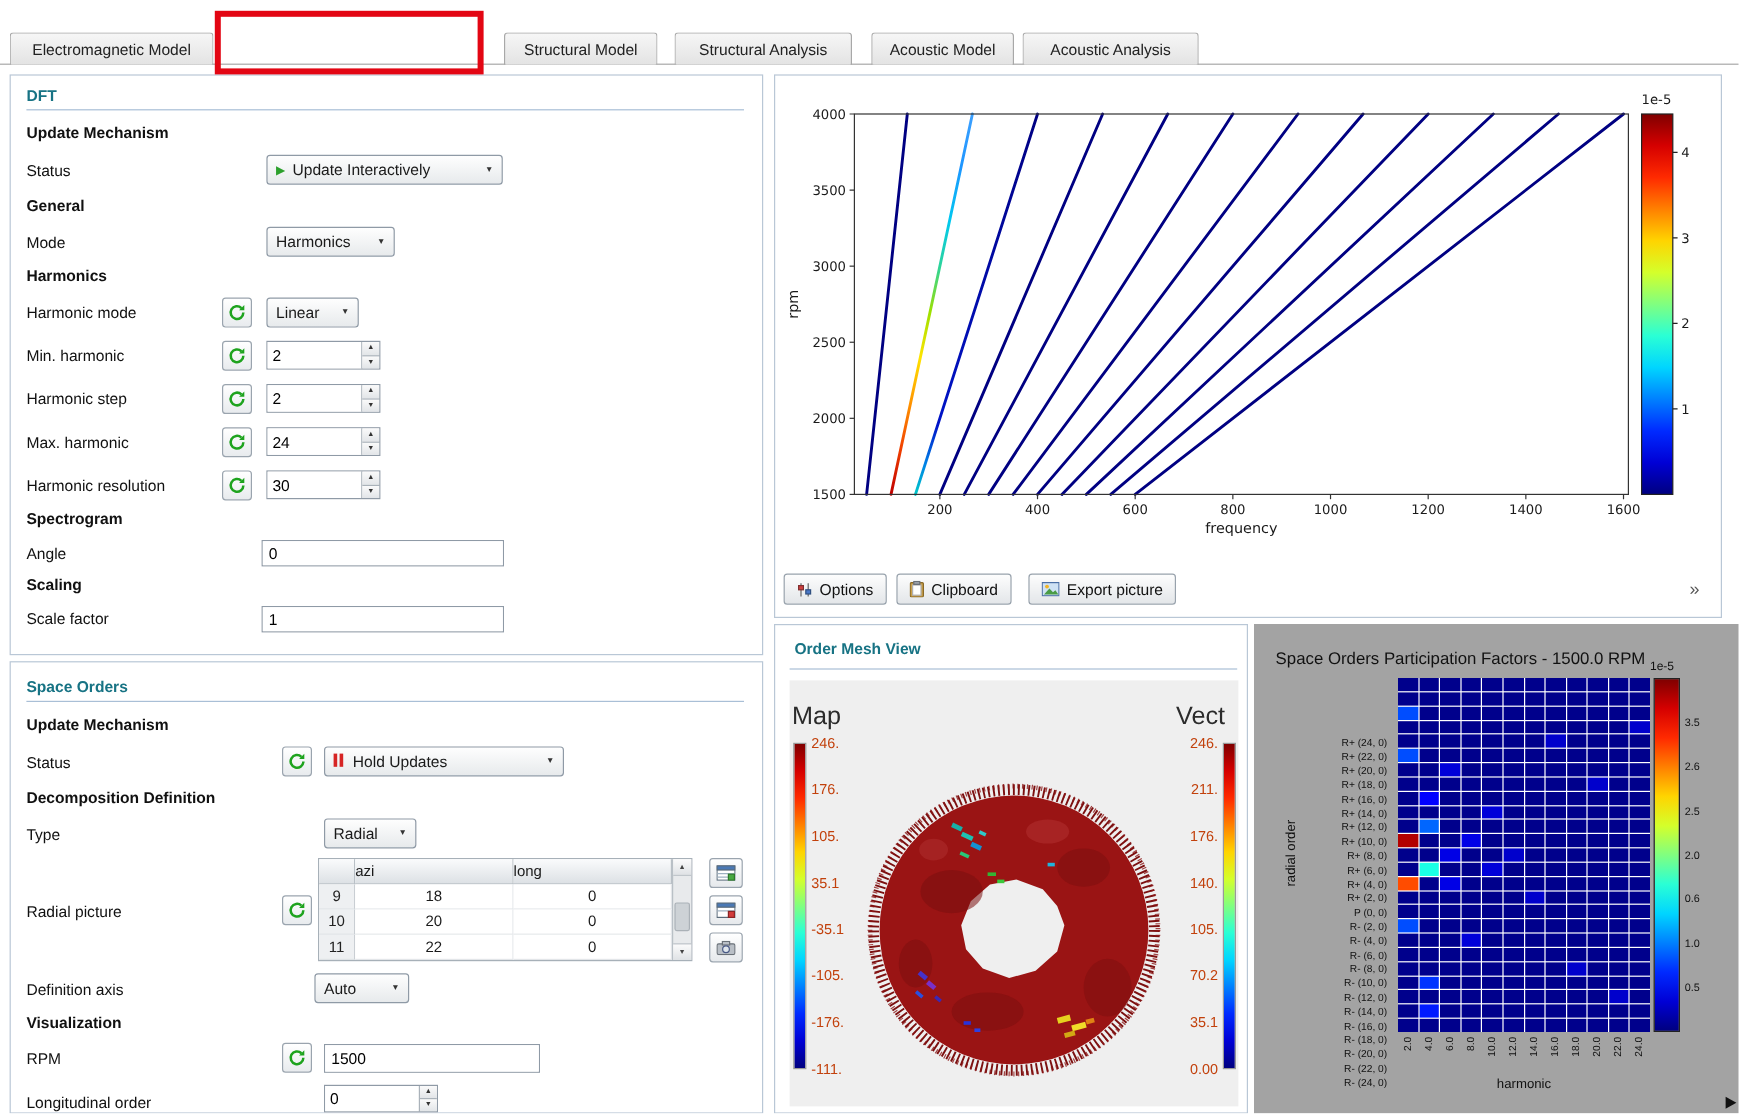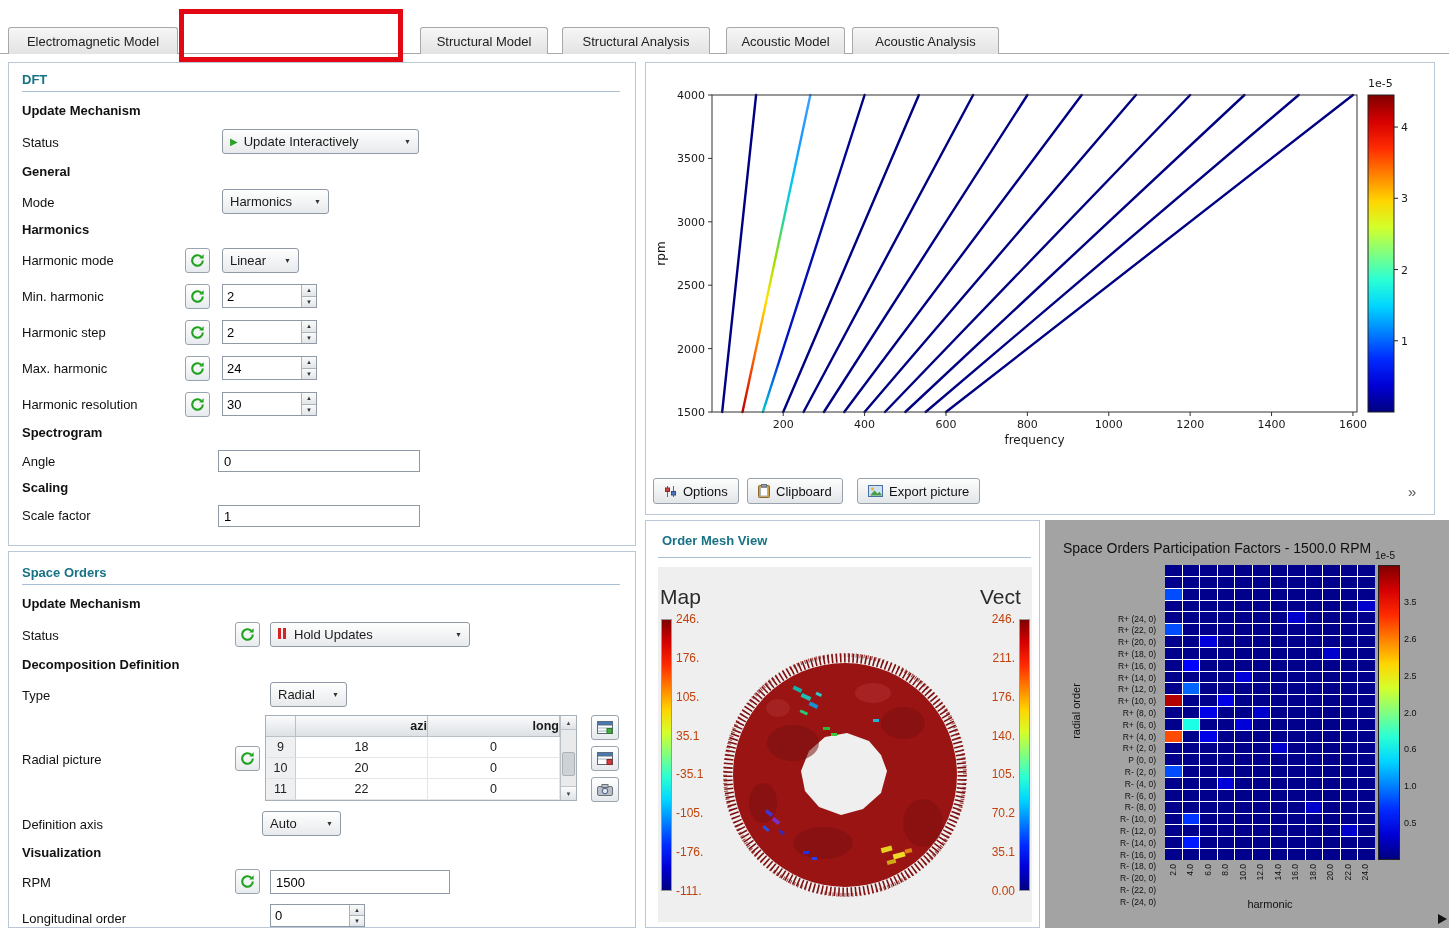--- a/index.html
+++ b/index.html
@@ -36,21 +36,21 @@
   .spin-arrows .sa{flex:1;display:flex;align-items:center;justify-content:center;font-size:6px;color:#333;
                    background:linear-gradient(#fafafa,#e2e5e8);}
   .spin-arrows .sa + .sa{border-top:1px solid #aab2ba;}
   .text-input{position:absolute;height:22px;border:1px solid #8f9aa6;background:#fff;}
   .text-input input{width:100%;height:100%;border:0;outline:0;padding:0 5px;font:13px "Liberation Sans",sans-serif;}
 
   
   #radial-table{position:absolute;left:265px;top:715px;width:312px;height:86px;border:1px solid #a7b0b8;background:#fff;}
   .rt-grid{position:absolute;left:0;top:0;right:16px;bottom:0;display:grid;grid-template-columns:30px 1fr 1fr;grid-auto-rows:21px;}
   .rt-h{background:linear-gradient(#fafbfc,#dde1e5);border-right:1px solid #b9c0c6;border-bottom:1px solid #b9c0c6;
-        font-weight:bold;text-align:right;font-size:12.5px;line-height:20px;}
+        font-weight:normal;text-align:left;font-size:12.5px;line-height:20px;}
   .rt-idx{background:#eef0f2;border-right:1px solid #c9ced3;border-bottom:1px solid #dfe3e6;text-align:center;font-size:12.5px;line-height:20px;color:#222;}
   .rt-c{text-align:center;font-size:12.5px;line-height:20px;border-right:1px solid #e3e6e9;border-bottom:1px solid #e3e6e9;background:#fff;}
   .rt-scroll{position:absolute;right:0;top:0;width:16px;bottom:0;background:#e8eaec;border-left:1px solid #b9c0c6;}
   .rt-sbtn{position:absolute;left:0;right:0;height:14px;font-size:6px;text-align:center;line-height:14px;color:#444;
            background:linear-gradient(#fbfbfb,#dfe2e5);border-bottom:1px solid #c0c6cb;}
   .rt-sdown{bottom:0;top:auto;border-top:1px solid #c0c6cb;border-bottom:none;}
   .rt-thumb{position:absolute;left:1px;right:1px;top:36px;height:24px;background:#cdd2d6;border:1px solid #aab1b7;border-radius:2px;}
   .side-btn{position:absolute;width:28px;height:25px;border:1px solid #9aa4ae;border-radius:3px;
             background:linear-gradient(#ffffff,#e6e9ec);display:flex;align-items:center;justify-content:center;}
 

